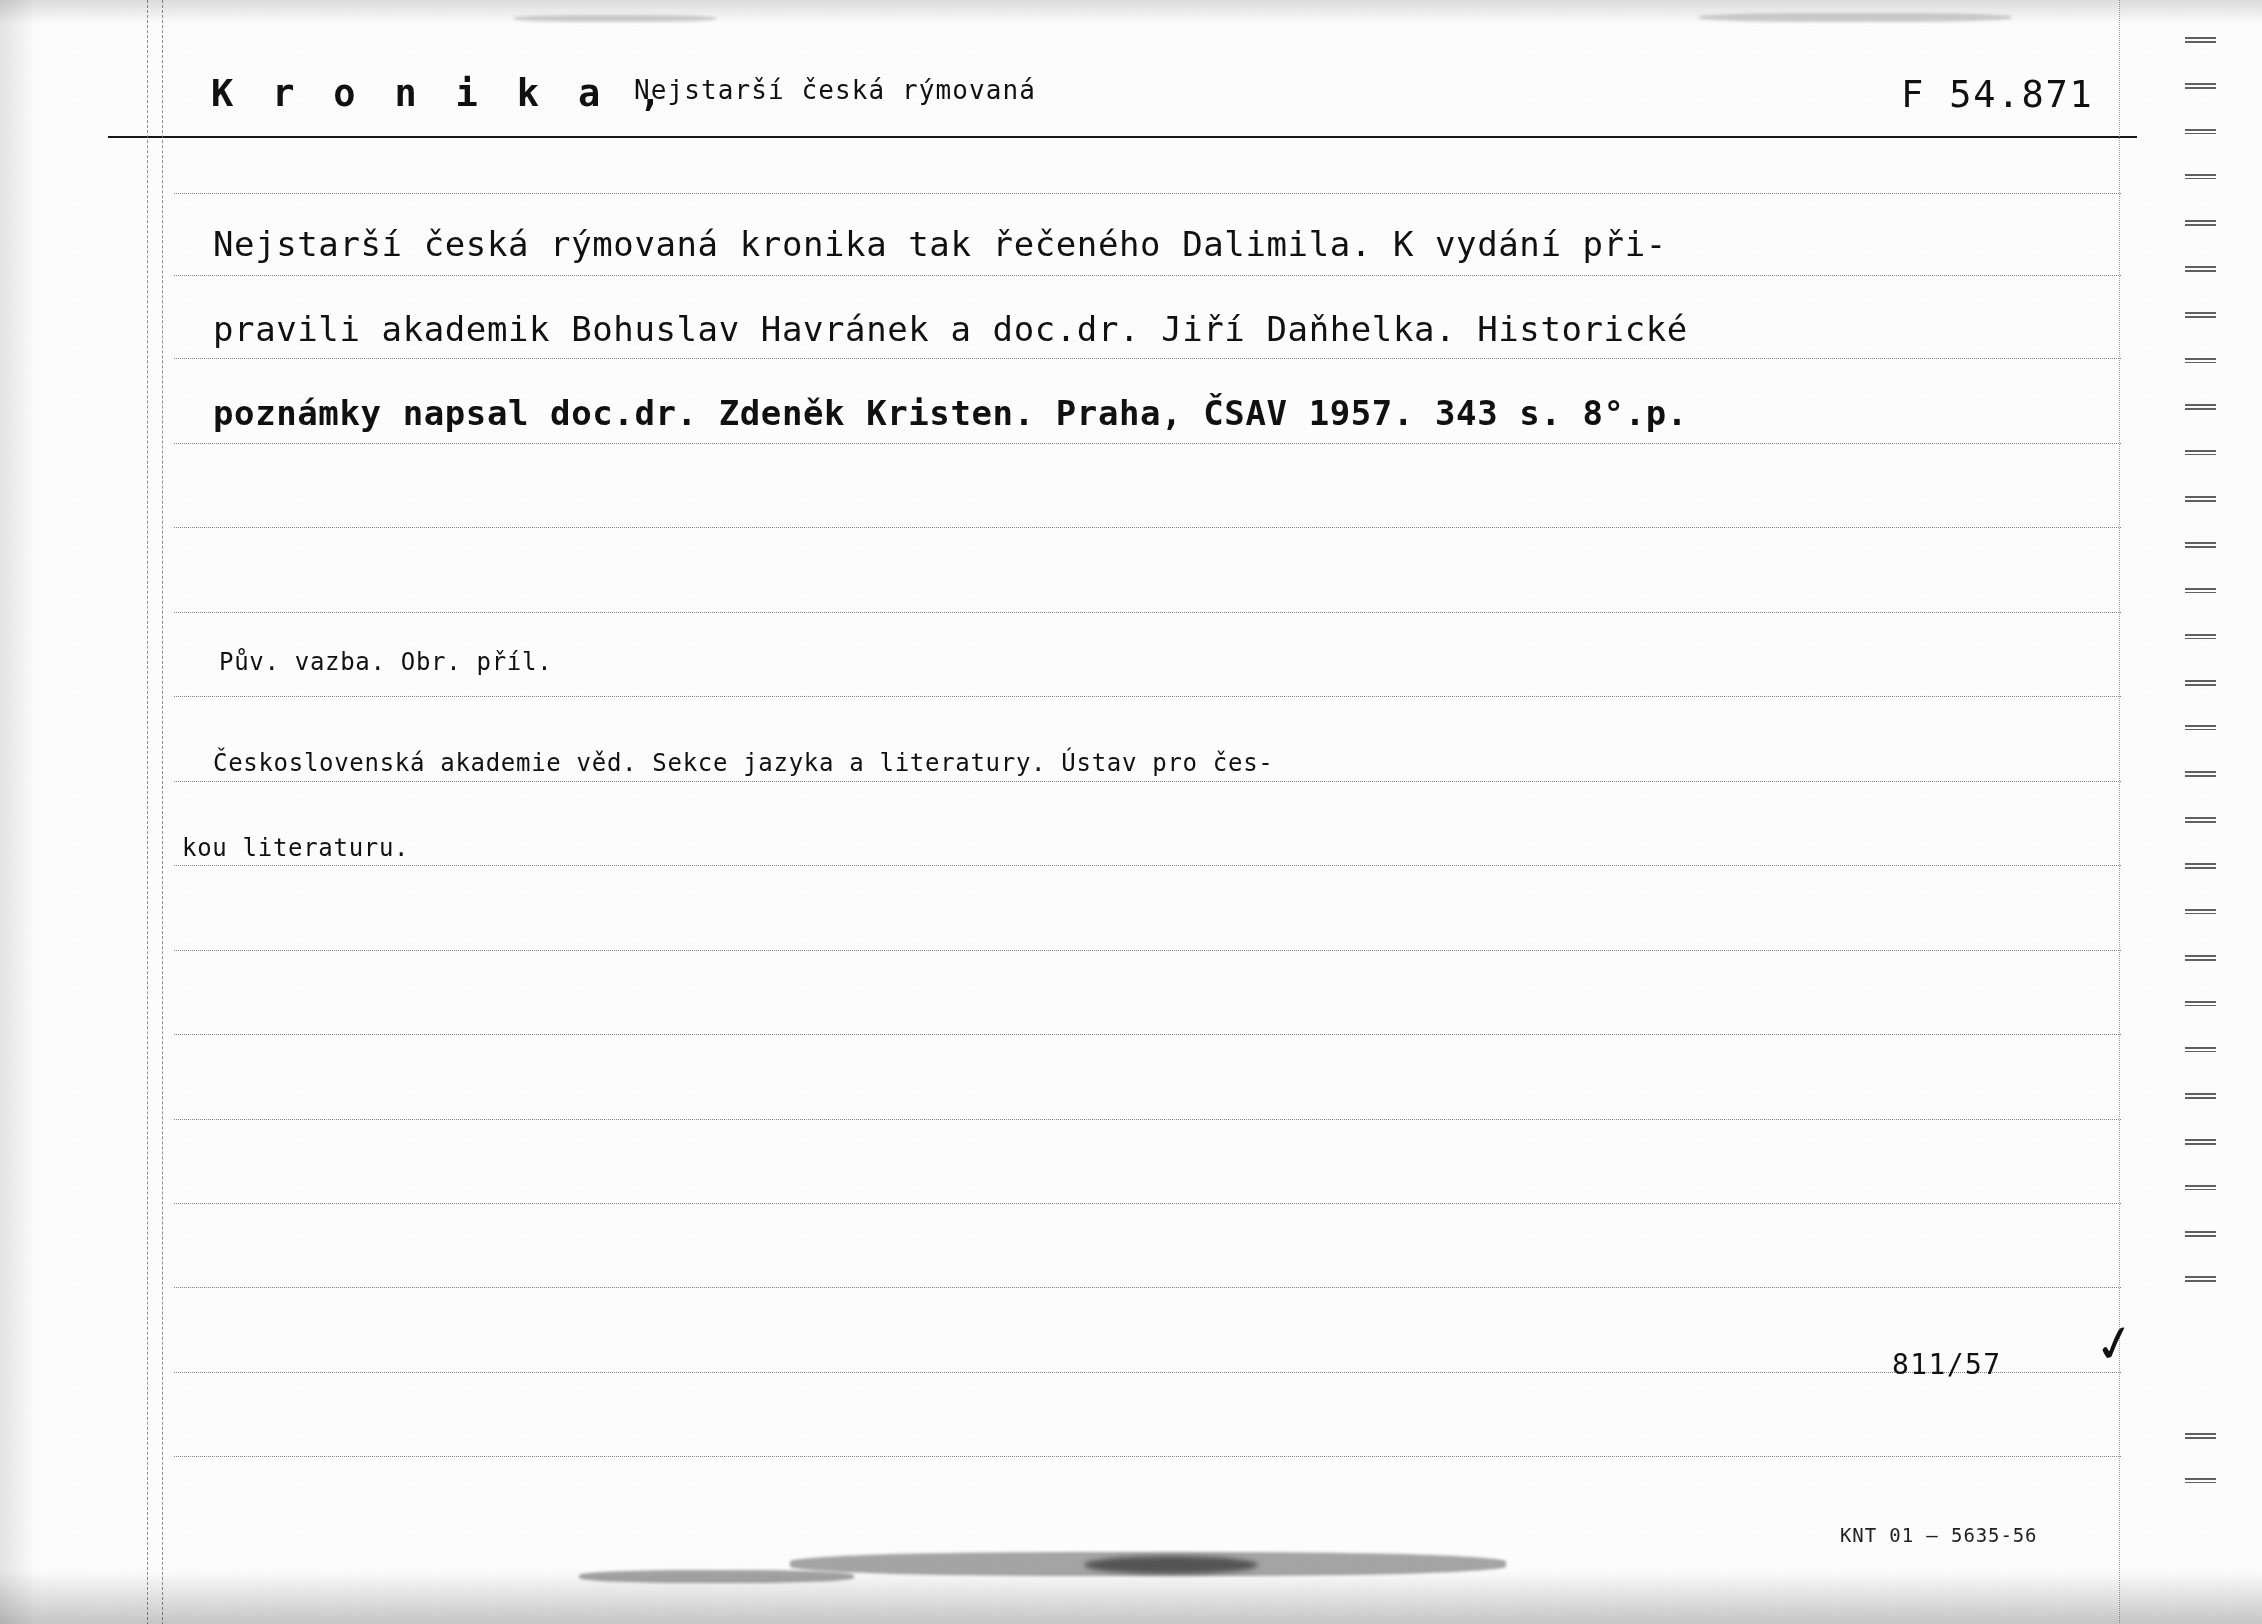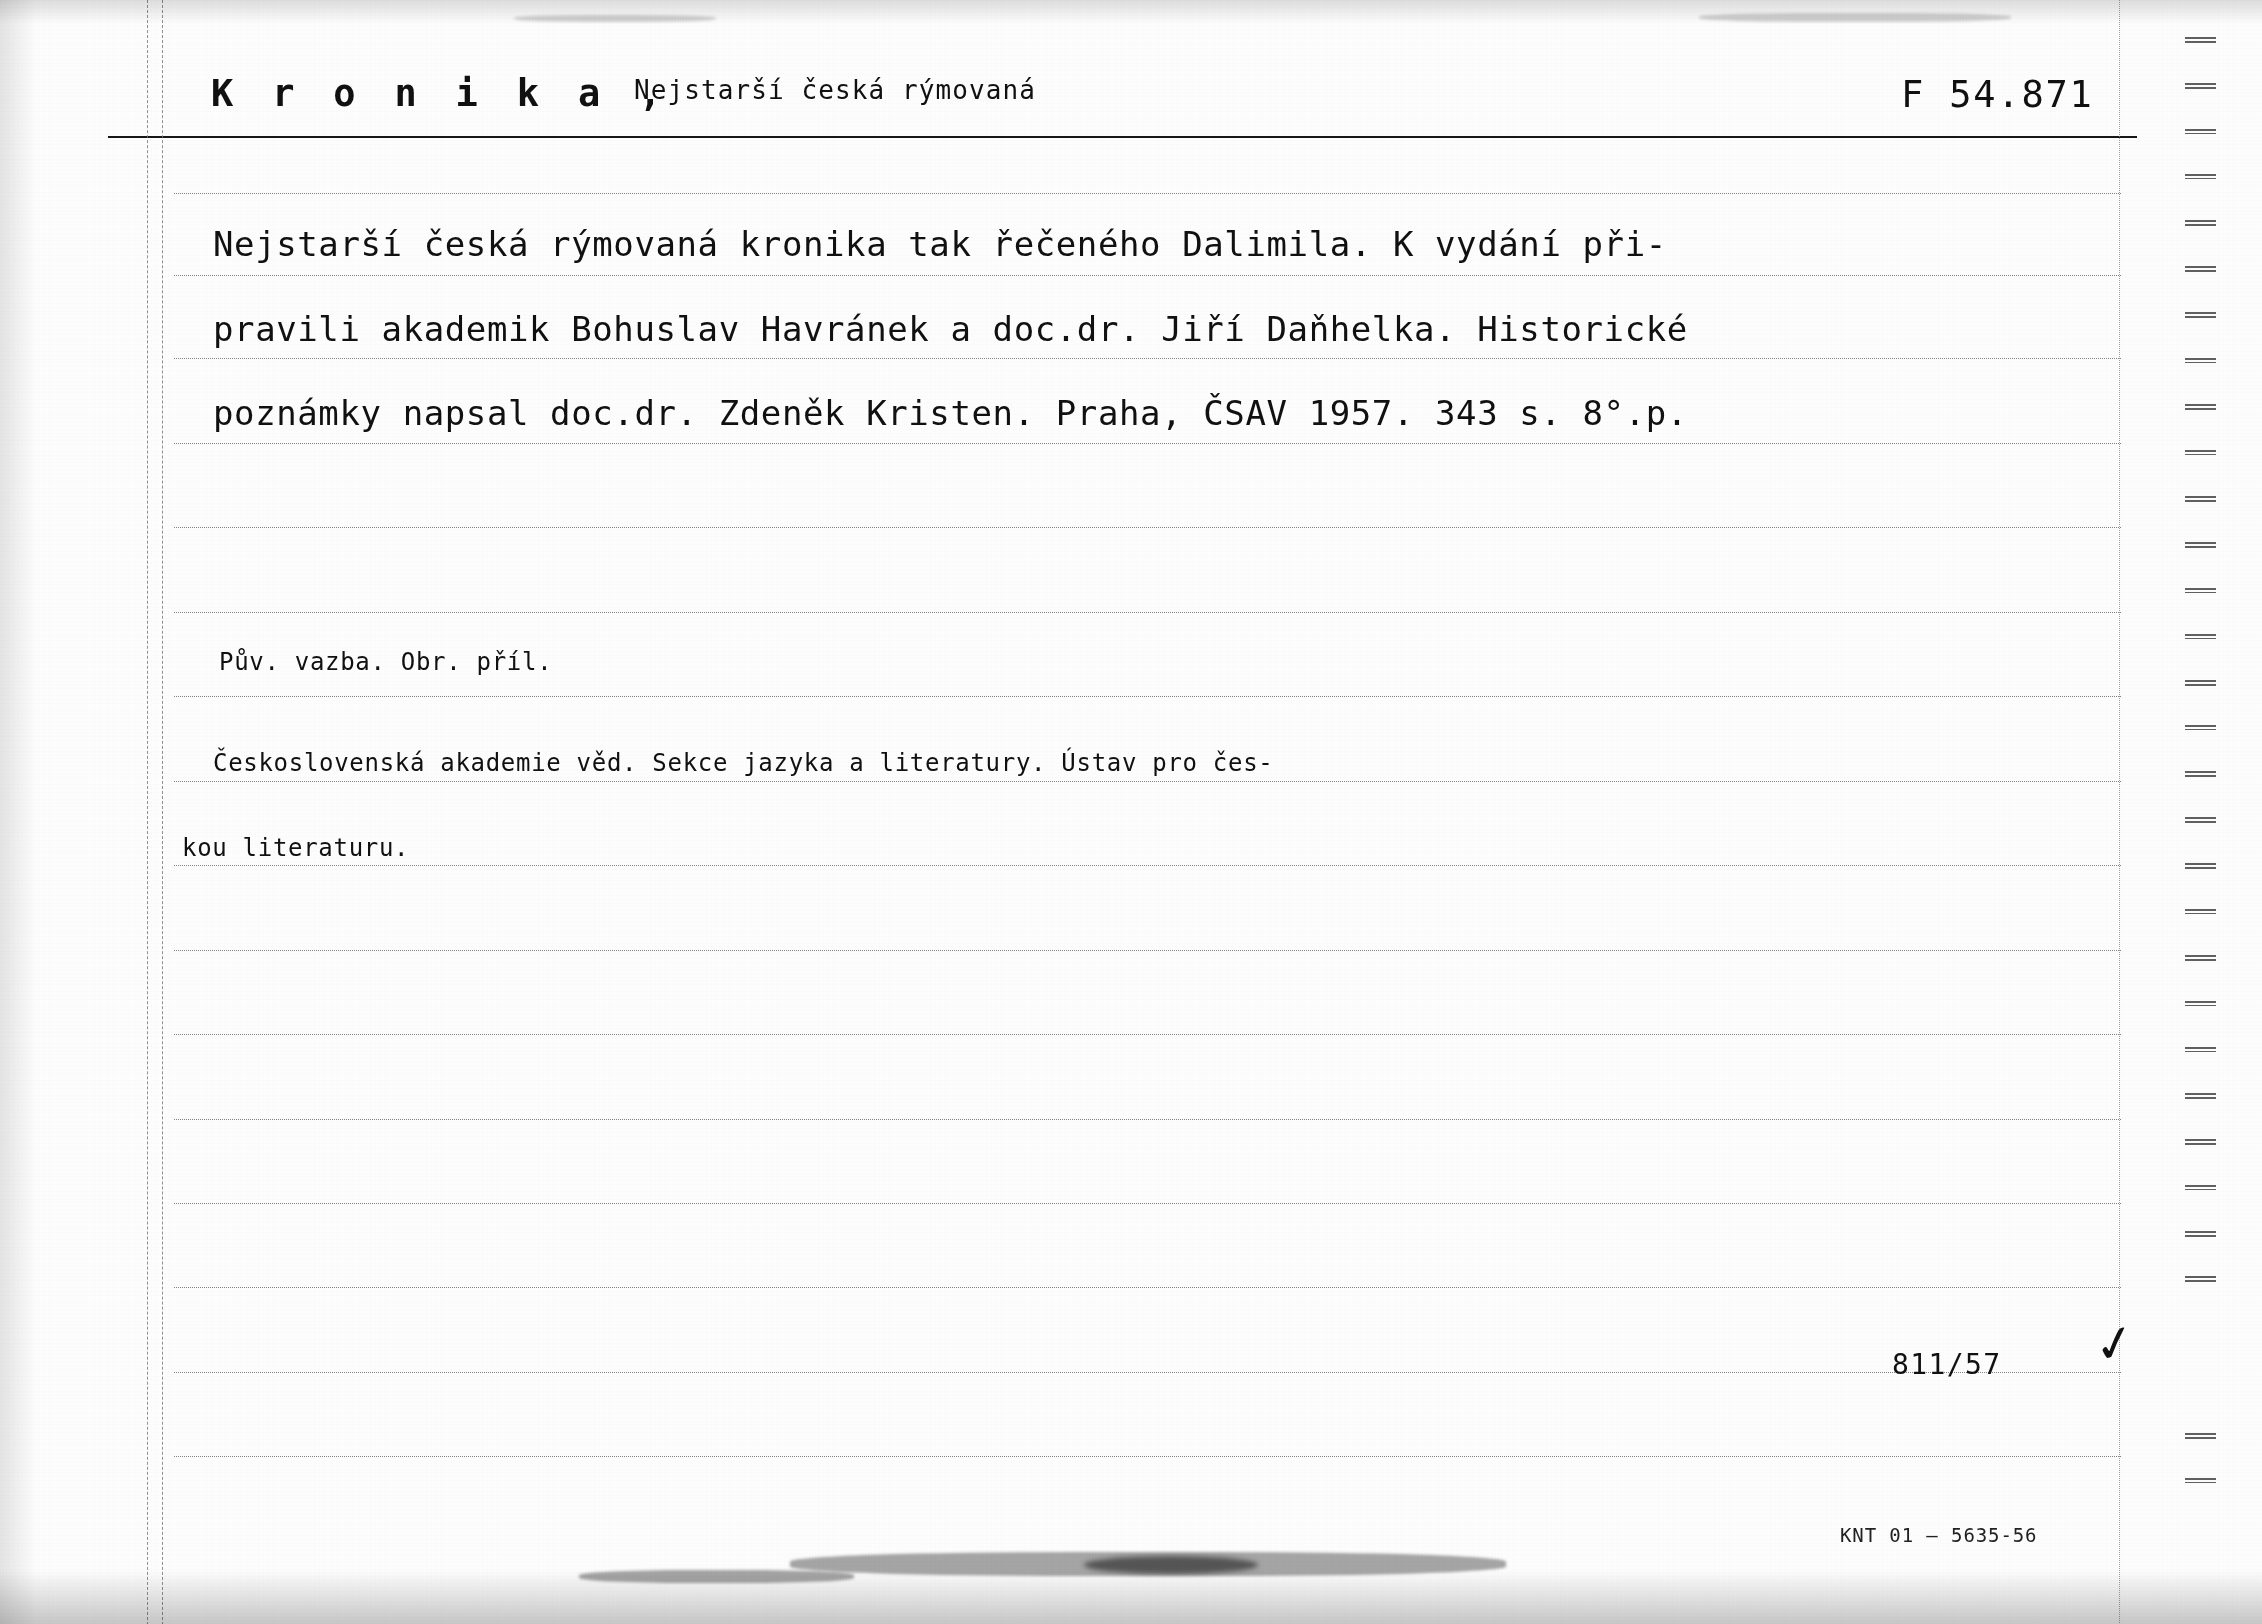--- a/index.html
+++ b/index.html
@@ -171,21 +171,21 @@
   <div class="vrule v1"></div>
   <div class="vrule v2"></div>
   <div class="vrule right"></div>
 
   <div class="txt heading-author" style="left:211px;top:72px;">K r o n i k a ,</div>
   <div class="txt heading-rest" style="left:634px;top:75px;">Nejstarší česká rýmovaná</div>
   <div class="txt callno" style="left:1901px;top:73px;">F 54.871</div>
 
   <div class="txt body-line" style="left:213px;top:309px;">pravili akademik Bohuslav Havránek a doc.dr. Jiří Daňhelka. Historické</div>
   <div class="txt body-line" style="left:213px;top:224px;">Nejstarší česká rýmovaná kronika tak řečeného Dalimila. K vydání při-</div>
-  <div class="txt body-line" style="left:213px;top:393px;">poznámky napsal doc.dr. Zdeněk Kristen. Praha, ČSAV 1957. 343 s. 8°.p.</div>
+  <div class="txt body-line" style="left:213px;top:393px;font-weight:bold;">poznámky napsal doc.dr. Zdeněk Kristen. Praha, ČSAV 1957. 343 s. 8°.p.</div>
 
   <div class="txt small-note" style="left:219px;top:648px;">Pův. vazba. Obr. příl.</div>
   <div class="txt small-note" style="left:213px;top:749px;">Československá akademie věd. Sekce jazyka a literatury. Ústav pro čes-</div>
   <div class="txt small-note" style="left:174px;top:834px;margin-left:8px;">kou literaturu.</div>
 
   <div class="txt acq-number" style="left:1892px;top:1348px;">811/57</div>
   <div class="tickmark" style="left:2094px;top:1315px;">✓</div>
 
   <div class="txt footer-code" style="left:1840px;top:1524px;text-align:center;">KNT 01 — 5635-56</div>
 

